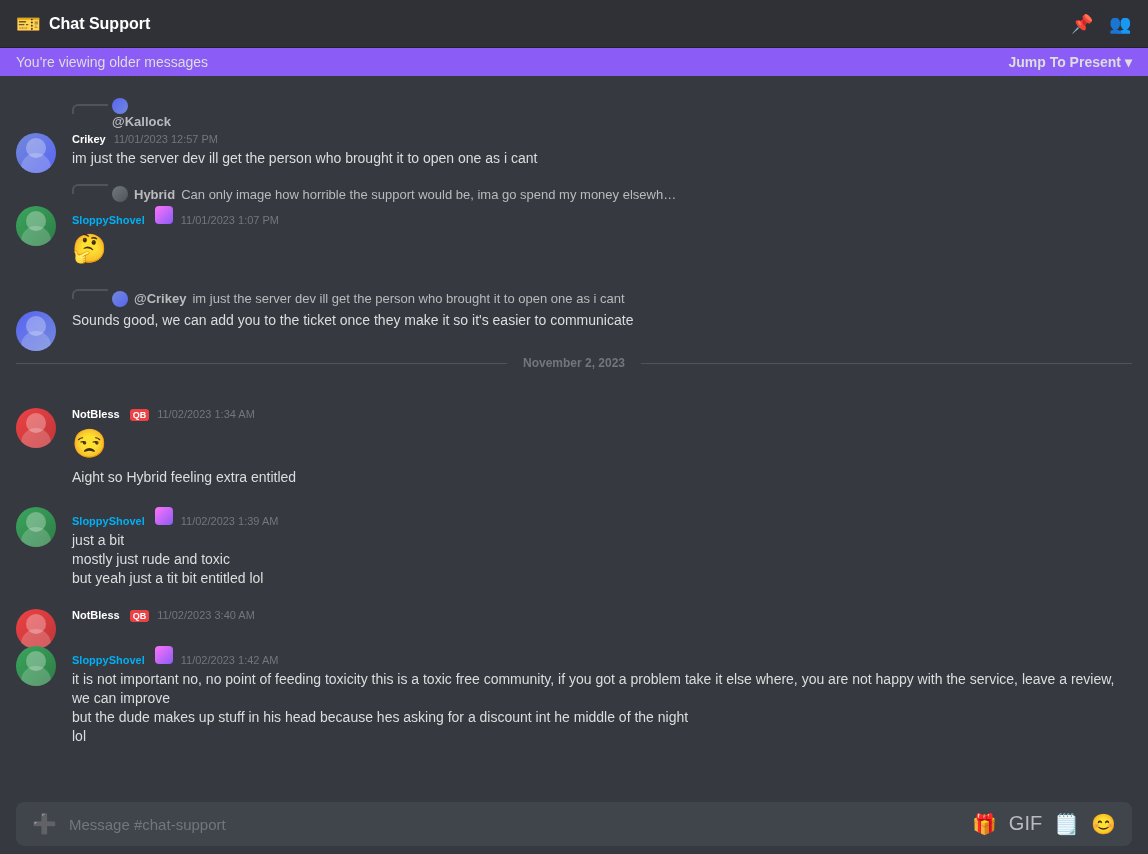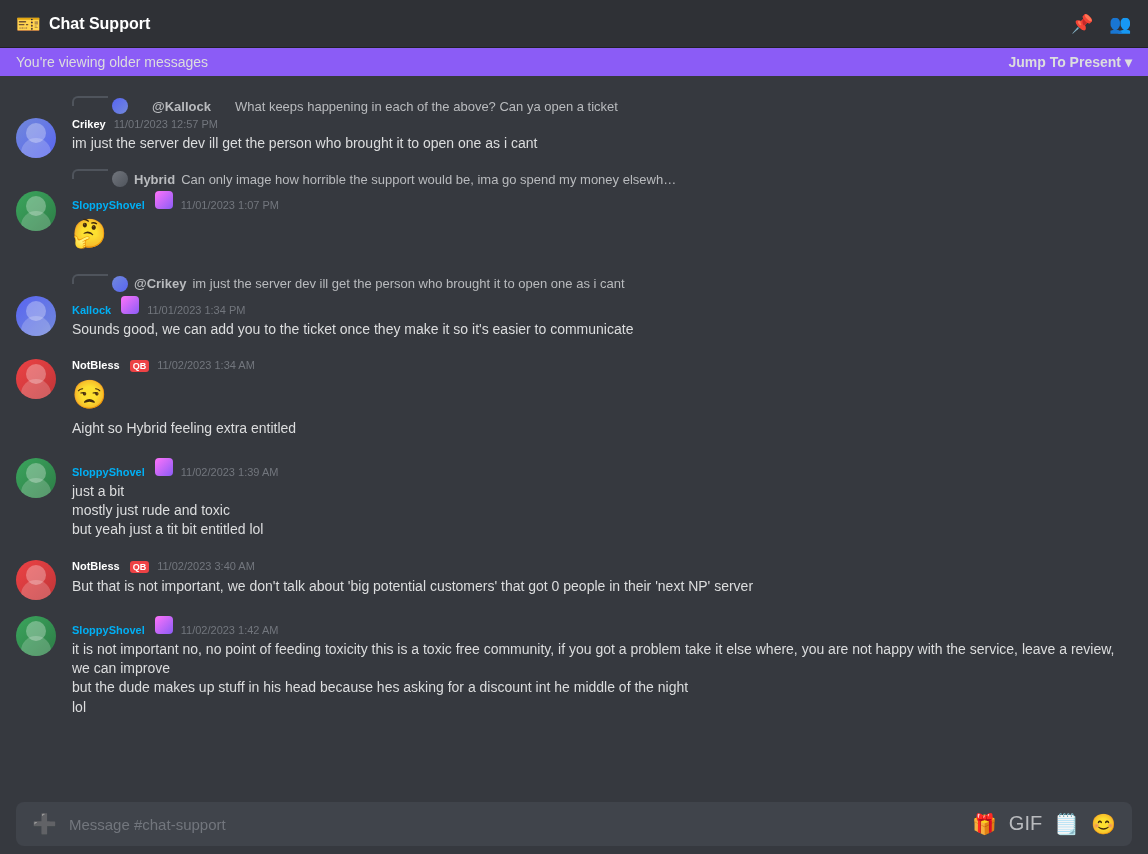--- a/index.html
+++ b/index.html
@@ -196,25 +196,24 @@
   <span>You're viewing older messages</span>
   <span class="jump-to-present">
     <span>Jump To Present</span>
     <span>▾</span>
   </span>
 </div>
 
 <div class="messages-container">
 
   <div style="margin: 4px 0 2px 0; padding: 2px 16px 0 72px; position: relative;">
-    <div style="display:flex; align-items:center; gap:24px; margin-left:4px; padding-left:36px; position:relative;">
+    <div style="display:flex; gap:0; margin-left:4px; padding-left:36px; position:relative;flex-direction:column;">
       <div style="position:absolute; left:-4px; top:50%; width:36px; height:10px; border-top: 2px solid #4f545c; border-left: 2px solid #4f545c; border-top-left-radius:6px; transform:translateY(-100%);"></div>
       <div style="width:16px; height:16px; border-radius:50%; background: linear-gradient(135deg, #5865f2, #7289da); flex-shrink:0;"></div>
       <span style="color:#b9bbbe; font-size:13px; font-weight:600;">@Kallock</span>
-      <span style="color:#b9bbbe; font-size:13px; white-space:nowrap; overflow:hidden; text-overflow:ellipsis; max-width:500px;">What keeps happening in each of the above? Can ya open a ticket</span>
     </div>
   </div>
   <div class="message-group with-avatar" style="margin-top:2px;">
     <div class="avatar av-crikey">
       <svg viewBox="0 0 40 40" xmlns="http://www.w3.org/2000/svg">
           <circle cx="20" cy="15" r="10" fill="#fff" opacity="0.3"></circle>
           <circle cx="20" cy="35" r="15" fill="#fff" opacity="0.2"></circle>
         </svg>
     </div>
     <div class="message-content-wrapper">
@@ -262,29 +261,27 @@
     </div>
   </div>
   <div class="message-group with-avatar" style="margin-top:2px;">
     <div class="avatar av-kallock">
       <svg viewBox="0 0 40 40" xmlns="http://www.w3.org/2000/svg">
           <circle cx="20" cy="15" r="10" fill="#fff" opacity="0.3"></circle>
           <circle cx="20" cy="35" r="15" fill="#fff" opacity="0.2"></circle>
         </svg>
     </div>
     <div class="message-content-wrapper">
-      <div class="message-header">
-        <span class="username" style="color:#00aff4;">Kallock</span>
-        <span style="display:inline-block; width:18px; height:18px; background:linear-gradient(135deg,#ff73fa,#8b5cf6); border-radius:4px; margin-left:2px; vertical-align:middle;"></span>
-        <span class="timestamp">11/01/2023 1:34 PM</span>
-      </div>
       <div class="message-text">Sounds good, we can add you to the ticket once they make it so it's easier to communicate</div>
     </div>
   </div>
 
+  <div class="date-divider">
+    <span class="date-divider-text">November 2, 2023</span>
+  </div>
 
   <div class="message-group with-avatar">
     <div class="avatar av-notbless">
       <svg viewBox="0 0 40 40" xmlns="http://www.w3.org/2000/svg">
           <circle cx="20" cy="15" r="10" fill="#fff" opacity="0.3"></circle>
           <circle cx="20" cy="35" r="15" fill="#fff" opacity="0.2"></circle>
         </svg>
     </div>
     <div class="message-content-wrapper">
       <div class="message-header">
@@ -327,21 +324,20 @@
           <circle cx="20" cy="35" r="15" fill="#fff" opacity="0.2"></circle>
         </svg>
     </div>
     <div class="message-content-wrapper">
       <div class="message-header">
         <span class="username" style="color:#ffffff;">NotBless</span>
         <span style="display:inline-flex; align-items:center; justify-content:center; background:#ed4245; color:white; font-size:9px; font-weight:700; border-radius:3px; padding:1px 3px; margin-left:2px;">QB</span>
         <span class="timestamp">11/02/2023 3:40 AM</span>
       </div>
       <div class="message-text">
-        <div>But that is not important, we don't talk about 'big potential customers' that got 0 people in their 'next NP' server</div>
       </div>
     </div>
   </div>
 
   <div class="message-group with-avatar">
     <div class="avatar av-sloppyshovel">
       <svg viewBox="0 0 40 40" xmlns="http://www.w3.org/2000/svg">
           <circle cx="20" cy="15" r="10" fill="#fff" opacity="0.3"></circle>
           <circle cx="20" cy="35" r="15" fill="#fff" opacity="0.2"></circle>
         </svg>

